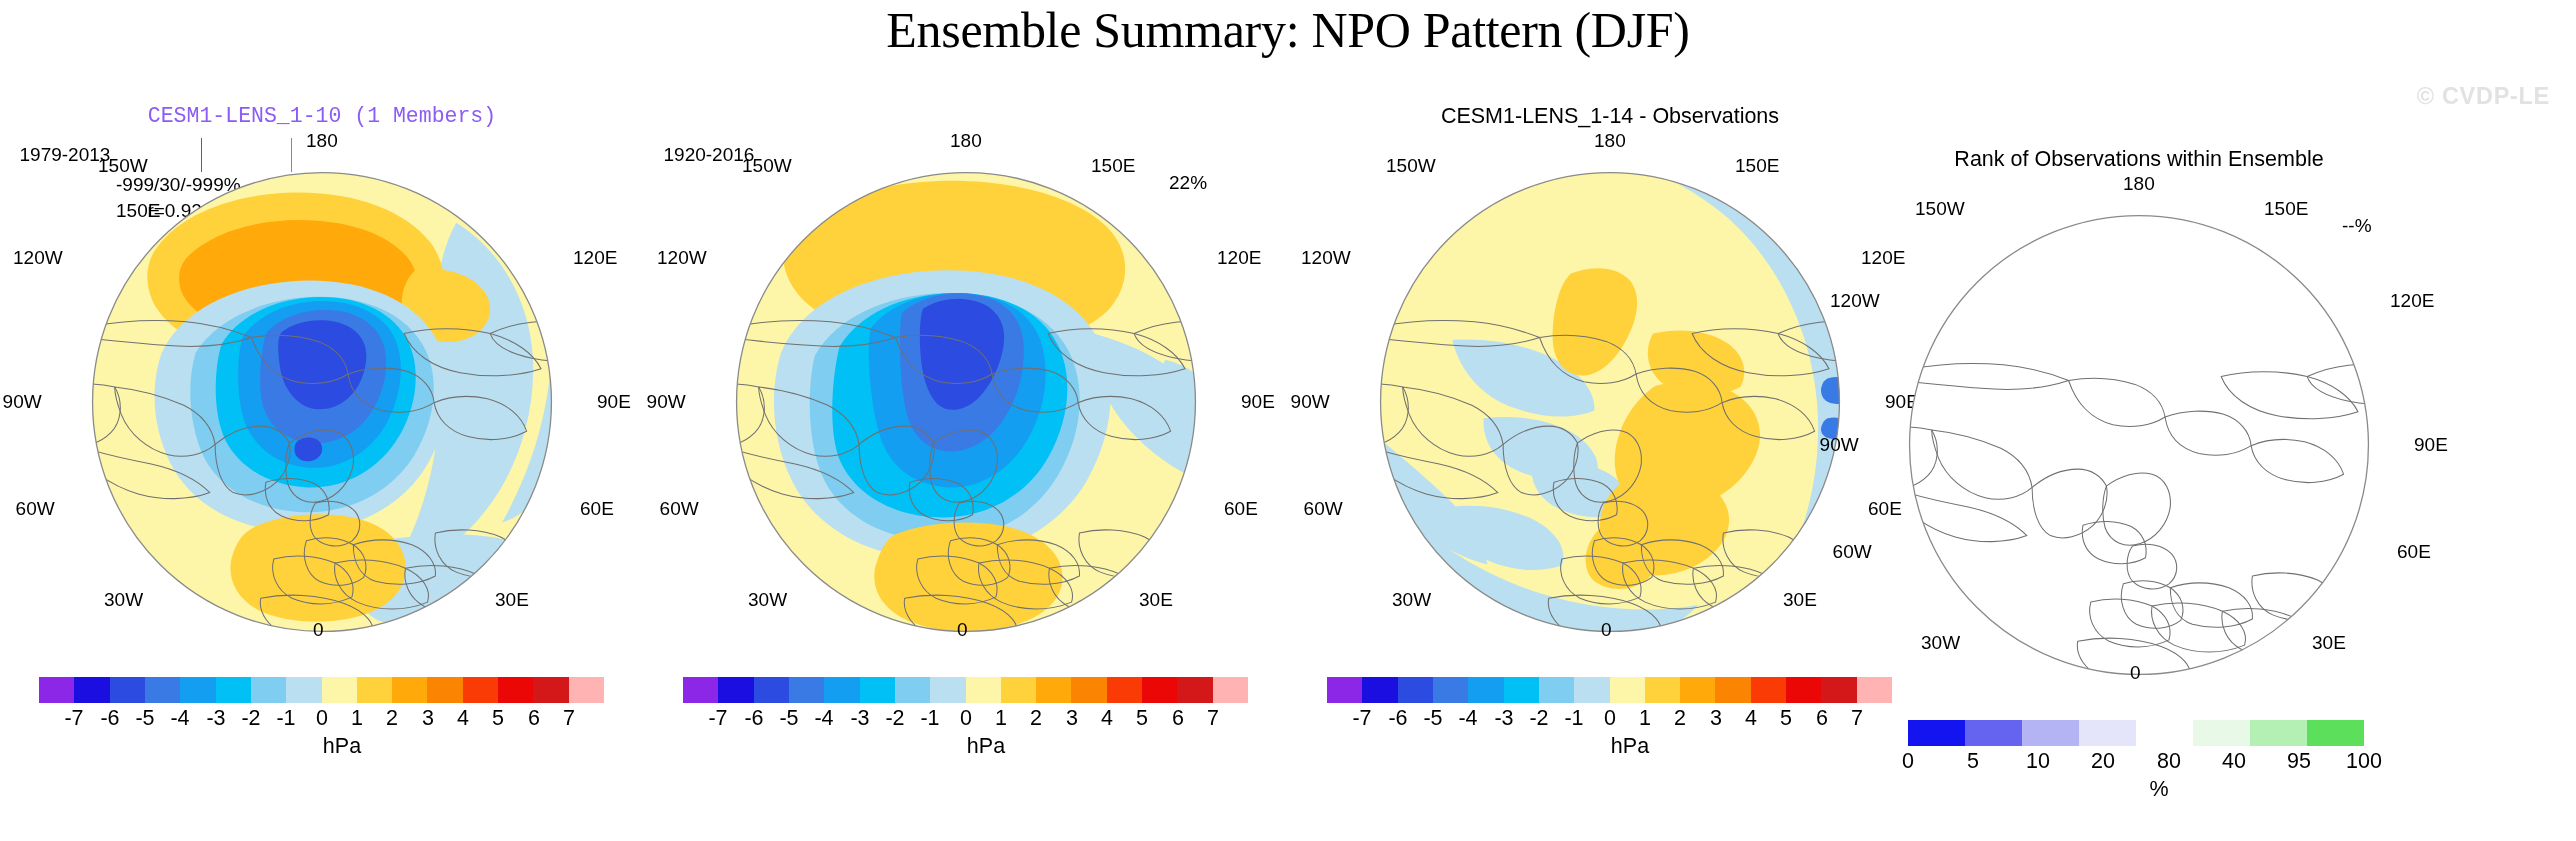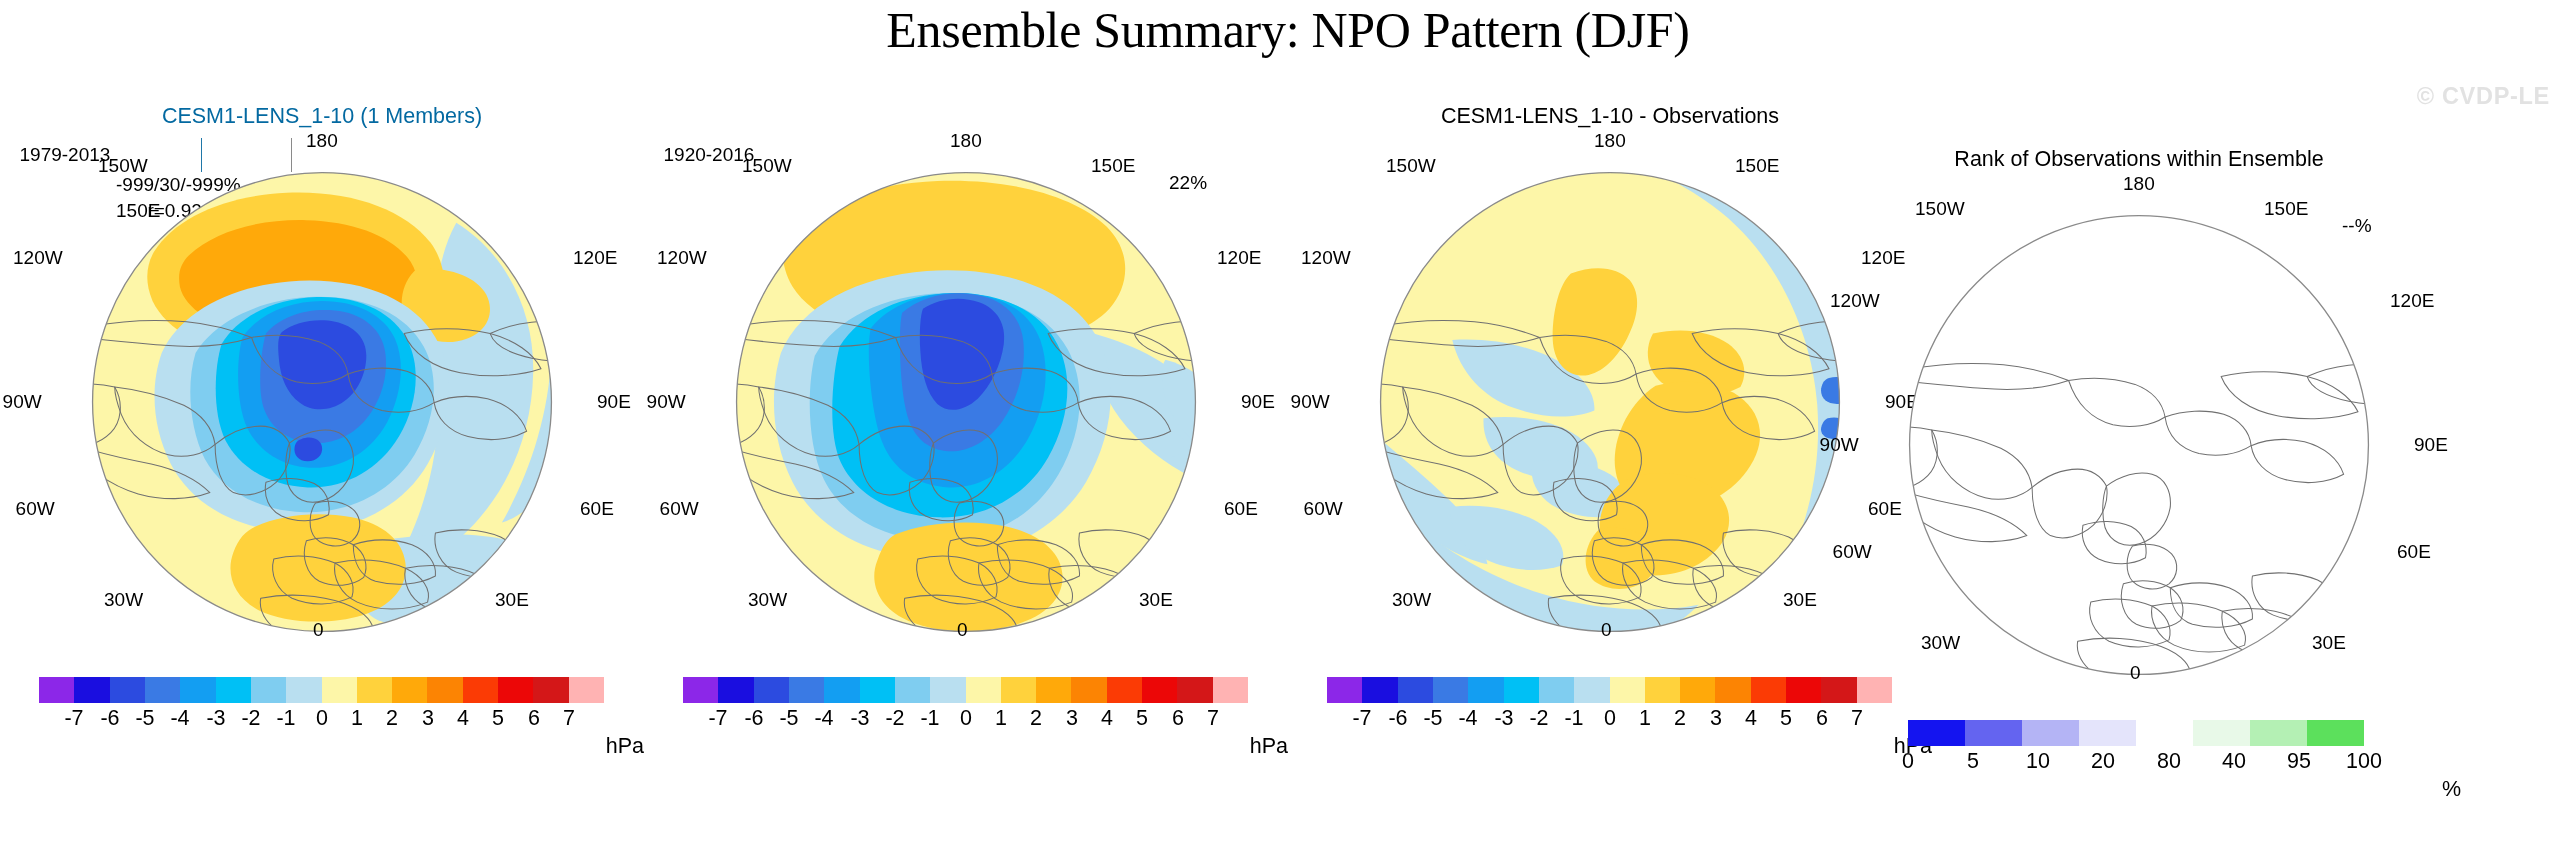--- a/index.html
+++ b/index.html
@@ -21,21 +21,21 @@
   .panel{position:absolute;top:104px;width:644px;height:737px;}
   .panel-1{left:0;}
   .panel-2{left:644px;}
   .panel-3{left:1288px;}
   .panel-4{left:1817px;margin-top:43px;}
 
   .panel-title{
     position:absolute;left:0;top:0;width:644px;text-align:center;
     font-size:21.5px;white-space:nowrap;
   }
-  .panel-title.accent{color:#0369a1;}
+  .panel-title.accent{color:#8b5cf6;font-family:Liberation Mono, monospace;}
 
   .map-wrap{position:absolute;left:0;top:34px;width:644px;height:528px;}
   .map-wrap svg{display:block;}
 
   .lonlab{position:absolute;font-size:19px;white-space:nowrap;}
 
   .corner-note{
     position:absolute;font-size:19px;white-space:nowrap;
   }
   .stat-block{
@@ -51,22 +51,23 @@
     font-size:17.6px;
   }
   .cbar-strip{position:absolute;display:flex;height:26px;}
   .cbar-cell{height:100%;flex:1 1 0;}
   .cbar-labels{position:absolute;height:26px;}
   .cbar-tick{
     position:absolute;transform:translateX(-50%);
     font-size:21.5px;text-align:center;white-space:nowrap;
   }
   .cbar-units{
-    position:absolute;width:100%;text-align:right;
+    position:absolute;width:100%;text-align:center;
     font-size:21.5px;
+    padding-left:20px;
   }
 </style>
 </head>
 <body>
 
 <div id="figure-title">Ensemble Summary: NPO Pattern (DJF)</div>
 <div id="cvdp-watermark">© CVDP-LE</div>
 
 <div class="panel panel-1">
   <div class="panel-title accent">CESM1-LENS_1-10 (1 Members)</div>
@@ -292,21 +293,21 @@
         <div class="cbar-tick" style="left: 424px;">4</div>
         <div class="cbar-tick" style="left: 459px;">5</div>
         <div class="cbar-tick" style="left: 495px;">6</div>
         <div class="cbar-tick" style="left: 530px;">7</div>
       </div>
     <div class="cbar-units" style="top:57px;">hPa</div>
   </div>
 </div>
 
 <div class="panel panel-3">
-  <div class="panel-title">CESM1-LENS_1-10 - Observations</div>
+  <div class="panel-title">CESM1-LENS_1-14 - Observations</div>
   <div class="map-wrap">
     <svg viewBox="0 0 988 810" width="644" height="528">
       <defs>
           <clipPath id="globeclip3">
             <circle cx="494" cy="405" r="352"></circle>
           </clipPath>
         </defs>
       <circle cx="494" cy="405" r="352" fill="#fdf6a8"></circle>
       <g clip-path="url(#globeclip3)">
 

